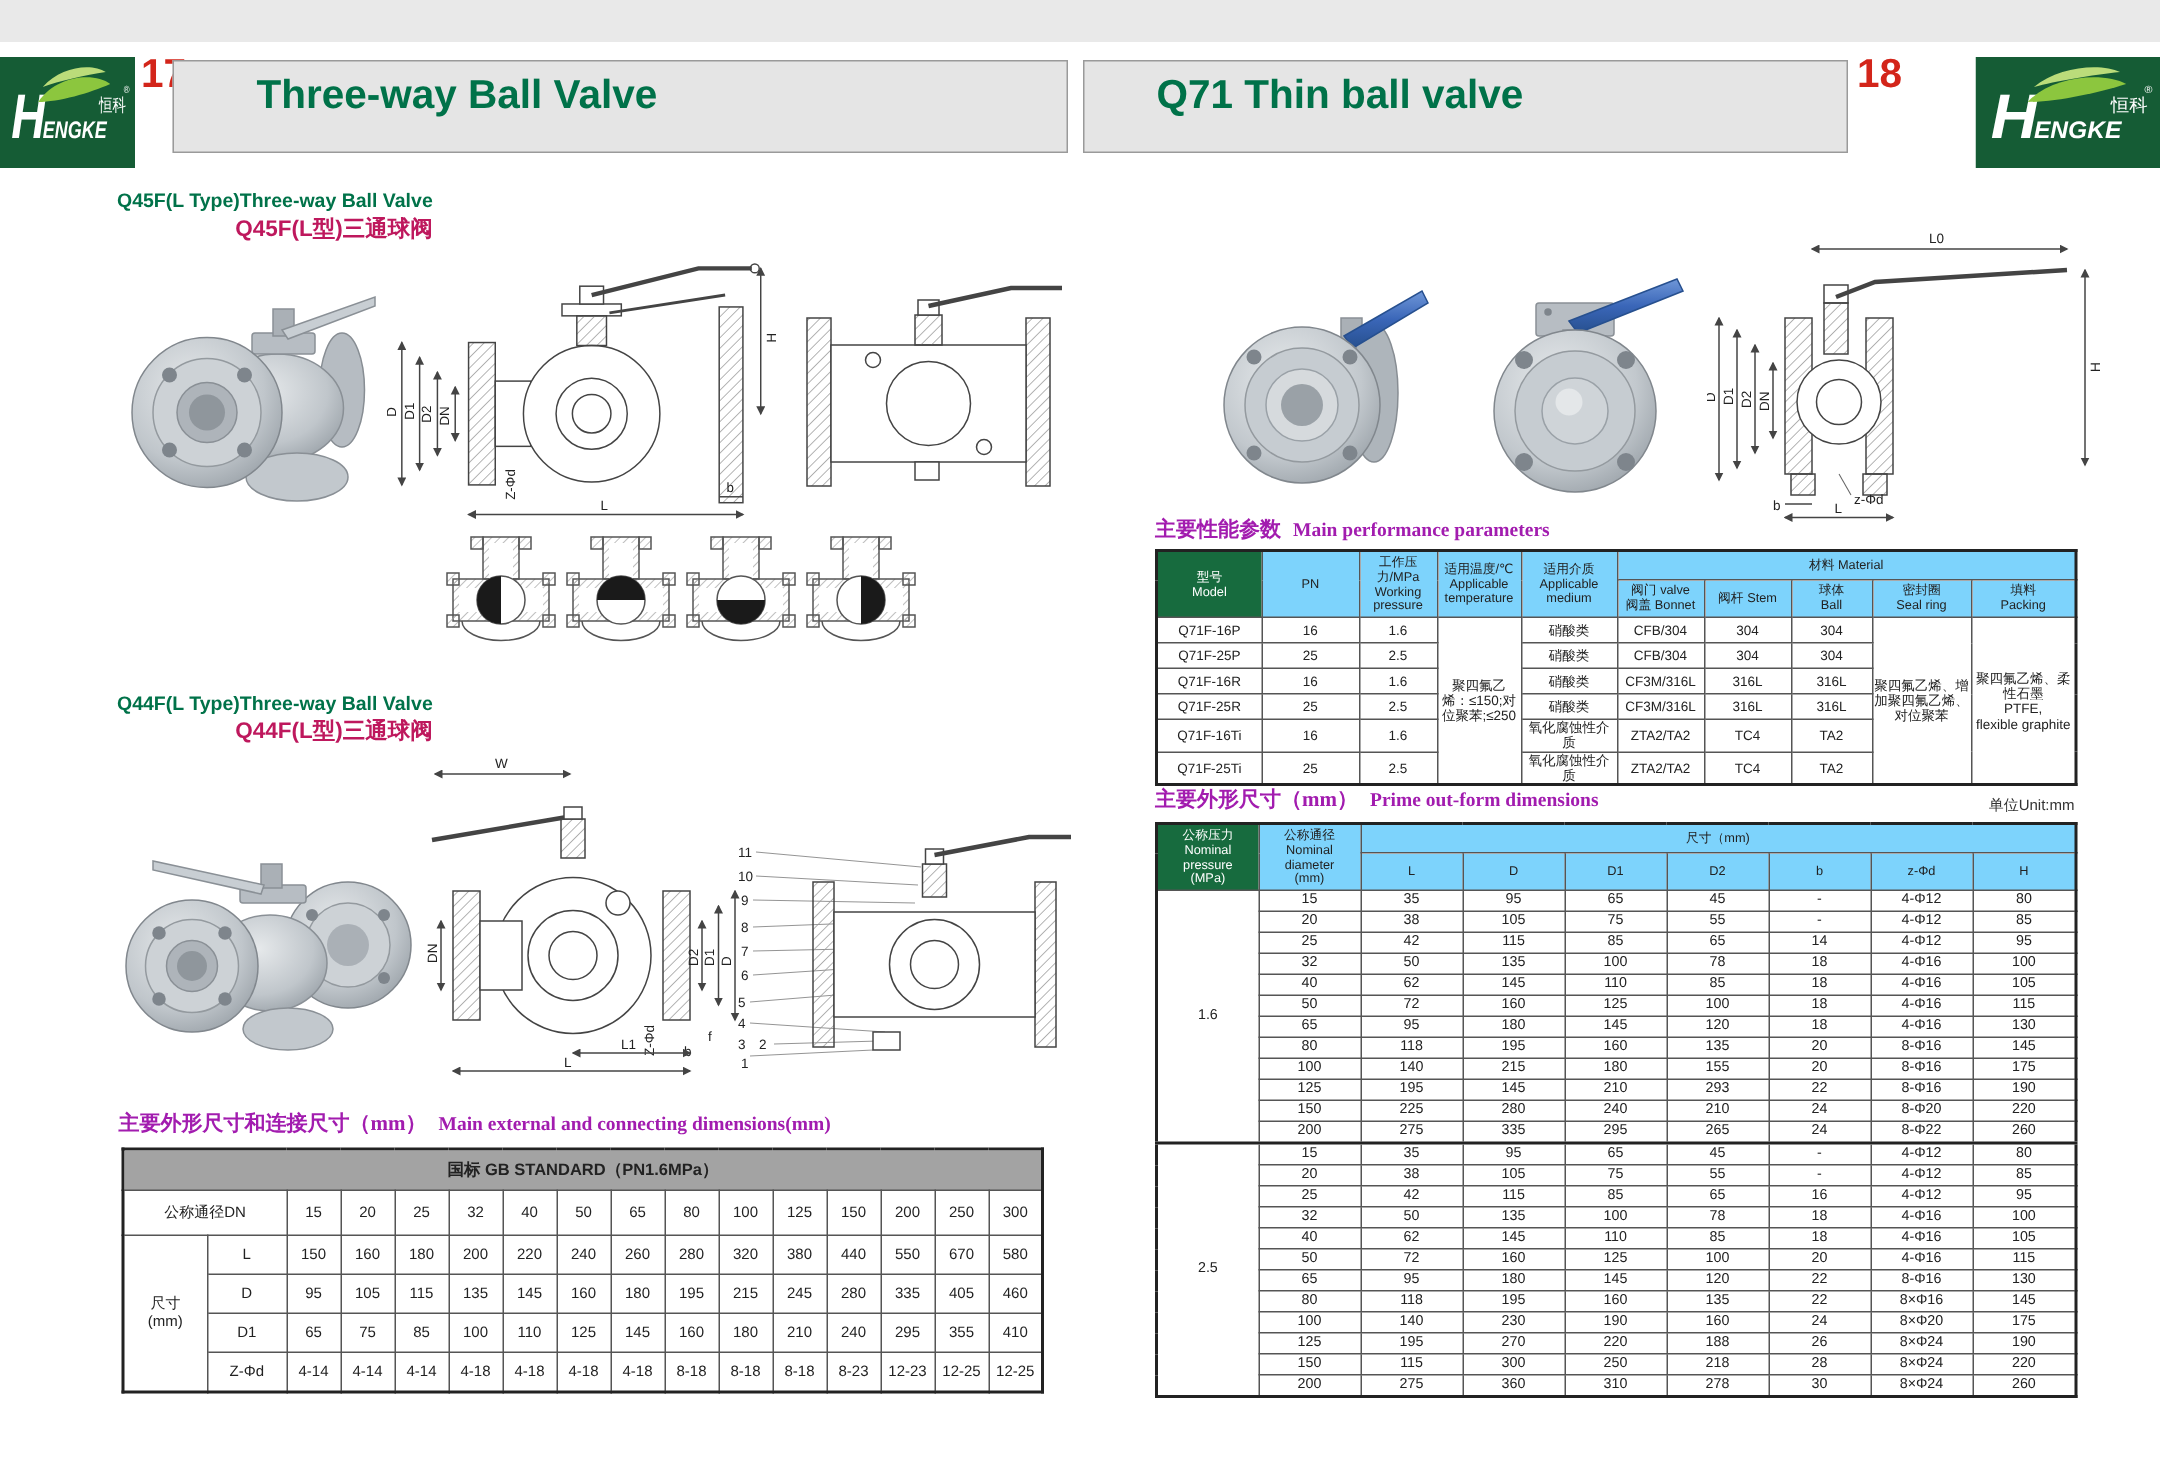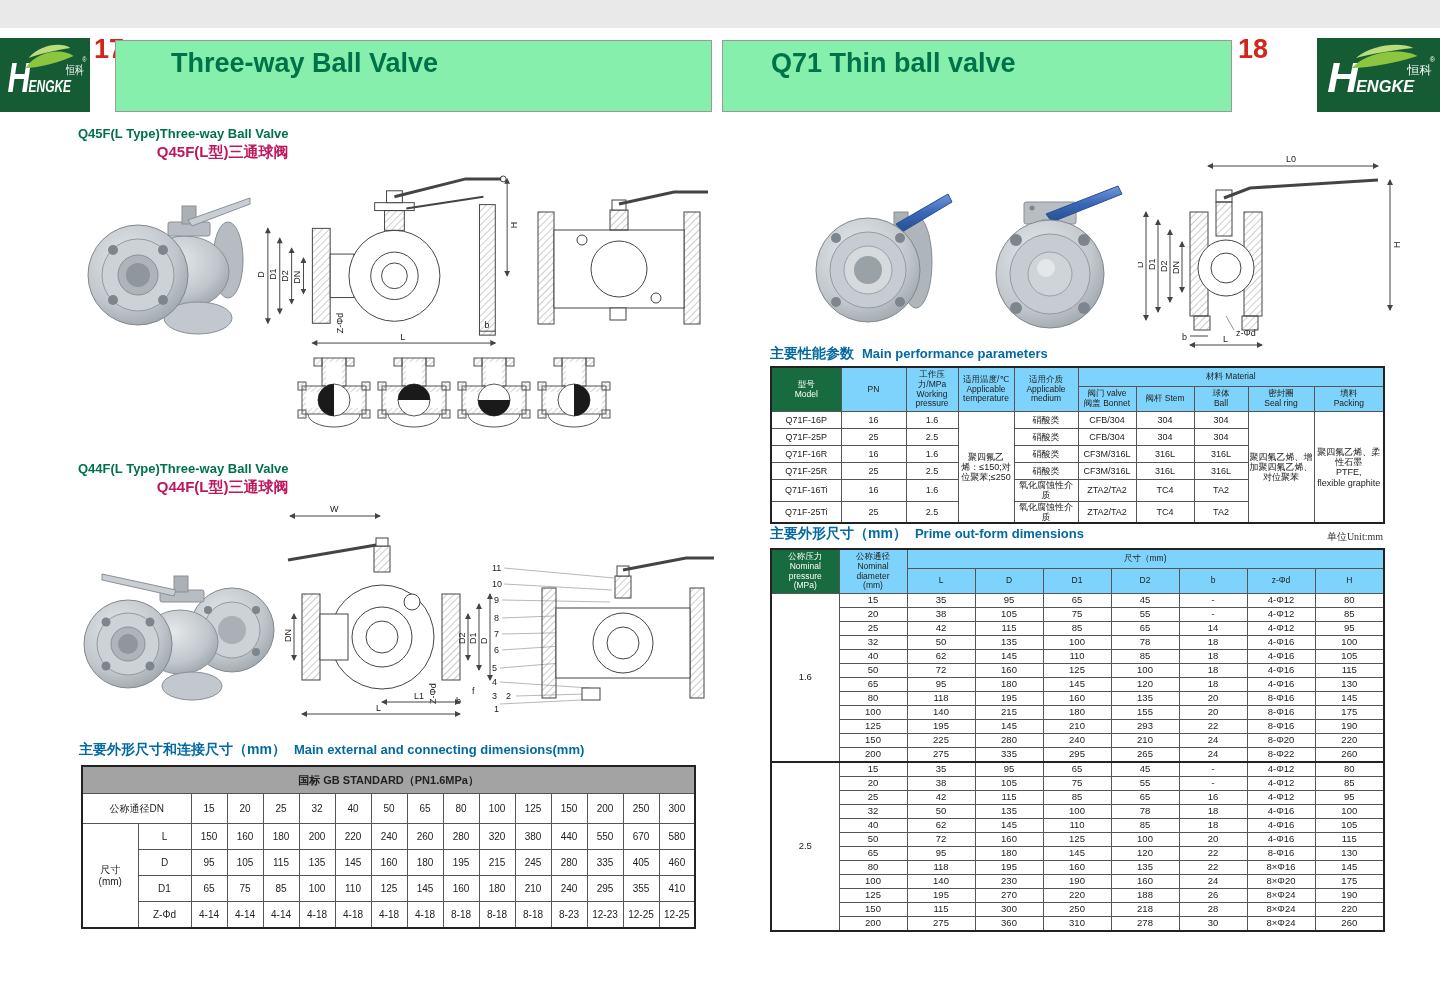--- a/index.html
+++ b/index.html
@@ -4,28 +4,28 @@
 <style>
   html,body{margin:0;padding:0;}
   body{width:1440px;height:984px;position:relative;background:#fff;overflow:hidden;
        font-family:"Liberation Sans","DejaVu Sans",sans-serif;color:#222;}
   .abs{position:absolute;}
   
   #top-strip{left:0;top:0;width:1440px;height:28px;background:#e9e9e9;}
   
   .logo-box{top:38px;height:74px;}
   .pageno{top:34px;font-size:27px;font-weight:bold;color:#d3251a;}
-  .tbox{top:40px;height:72px;border:1px solid #9a9a9a;background:#86efac;box-sizing:border-box;}
+  .tbox{top:40px;height:62px;border:1px solid #9a9a9a;background:#e5e5e5;box-sizing:border-box;}
   .ttl{font-size:27px;font-weight:bold;color:#007249;line-height:1.1;}
   .tsub{font-size:16px;color:#333;margin-top:2px;}
   
   .sec-en{font-size:13px;font-weight:bold;color:#007249;}
   .sec-cn{font-size:15px;font-weight:bold;color:#be185d;margin-top:2px;text-align:right;}
   
-  .tbl-title{position:absolute;font-weight:bold;color:#0369a1;white-space:nowrap;}
+  .tbl-title{position:absolute;font-weight:bold;color:#a21caf;white-space:nowrap;font-family:Liberation Serif, serif;}
   .tbl-title .cn{font-size:14px;}
   .tbl-title .en{font-size:13px;margin-left:8px;}
   .unit-note{position:absolute;font-size:10px;color:#333;}
   
   table.dtab{position:absolute;border-collapse:collapse;table-layout:fixed;border:2px solid #222;background:#fff;}
   table.dtab td{border:1px solid #555;text-align:center;vertical-align:middle;
                 white-space:pre-line;padding:0 1px;overflow:hidden;line-height:1.15;}
   .band{background:#a3a3a3;font-weight:bold;font-size:11px;}
   .hdr{background:#7dd3fc;}
   .dk{background:#176b3e;color:#fff;}
@@ -672,21 +672,21 @@
         <td class="pr">ZTA2/TA2</td>
         <td class="pr">TC4</td>
         <td class="pr">TA2</td>
       </tr>
     </tbody>
   </table>
 
 <div class="tbl-title" style="left:770px;top:524px;">
   <span class="cn">主要外形尺寸（mm）</span><span class="en">Prime out-form dimensions</span>
 </div>
-<div class="unit-note" style="left:1303px;top:530px;width:80px;text-align:right;font-family:Liberation Serif, serif;">单位Unit:mm</div>
+<div class="unit-note" style="left:1303px;top:530px;width:80px;text-align:right;">单位Unit:mm</div>
 <table id="dims-table" class="dtab">
     <colgroup>
       <col style="width: 68px;">
       <col style="width: 68px;">
       <col style="width: 68px;">
       <col style="width: 68px;">
       <col style="width: 68px;">
       <col style="width: 68px;">
       <col style="width: 68px;">
       <col style="width: 68px;">

